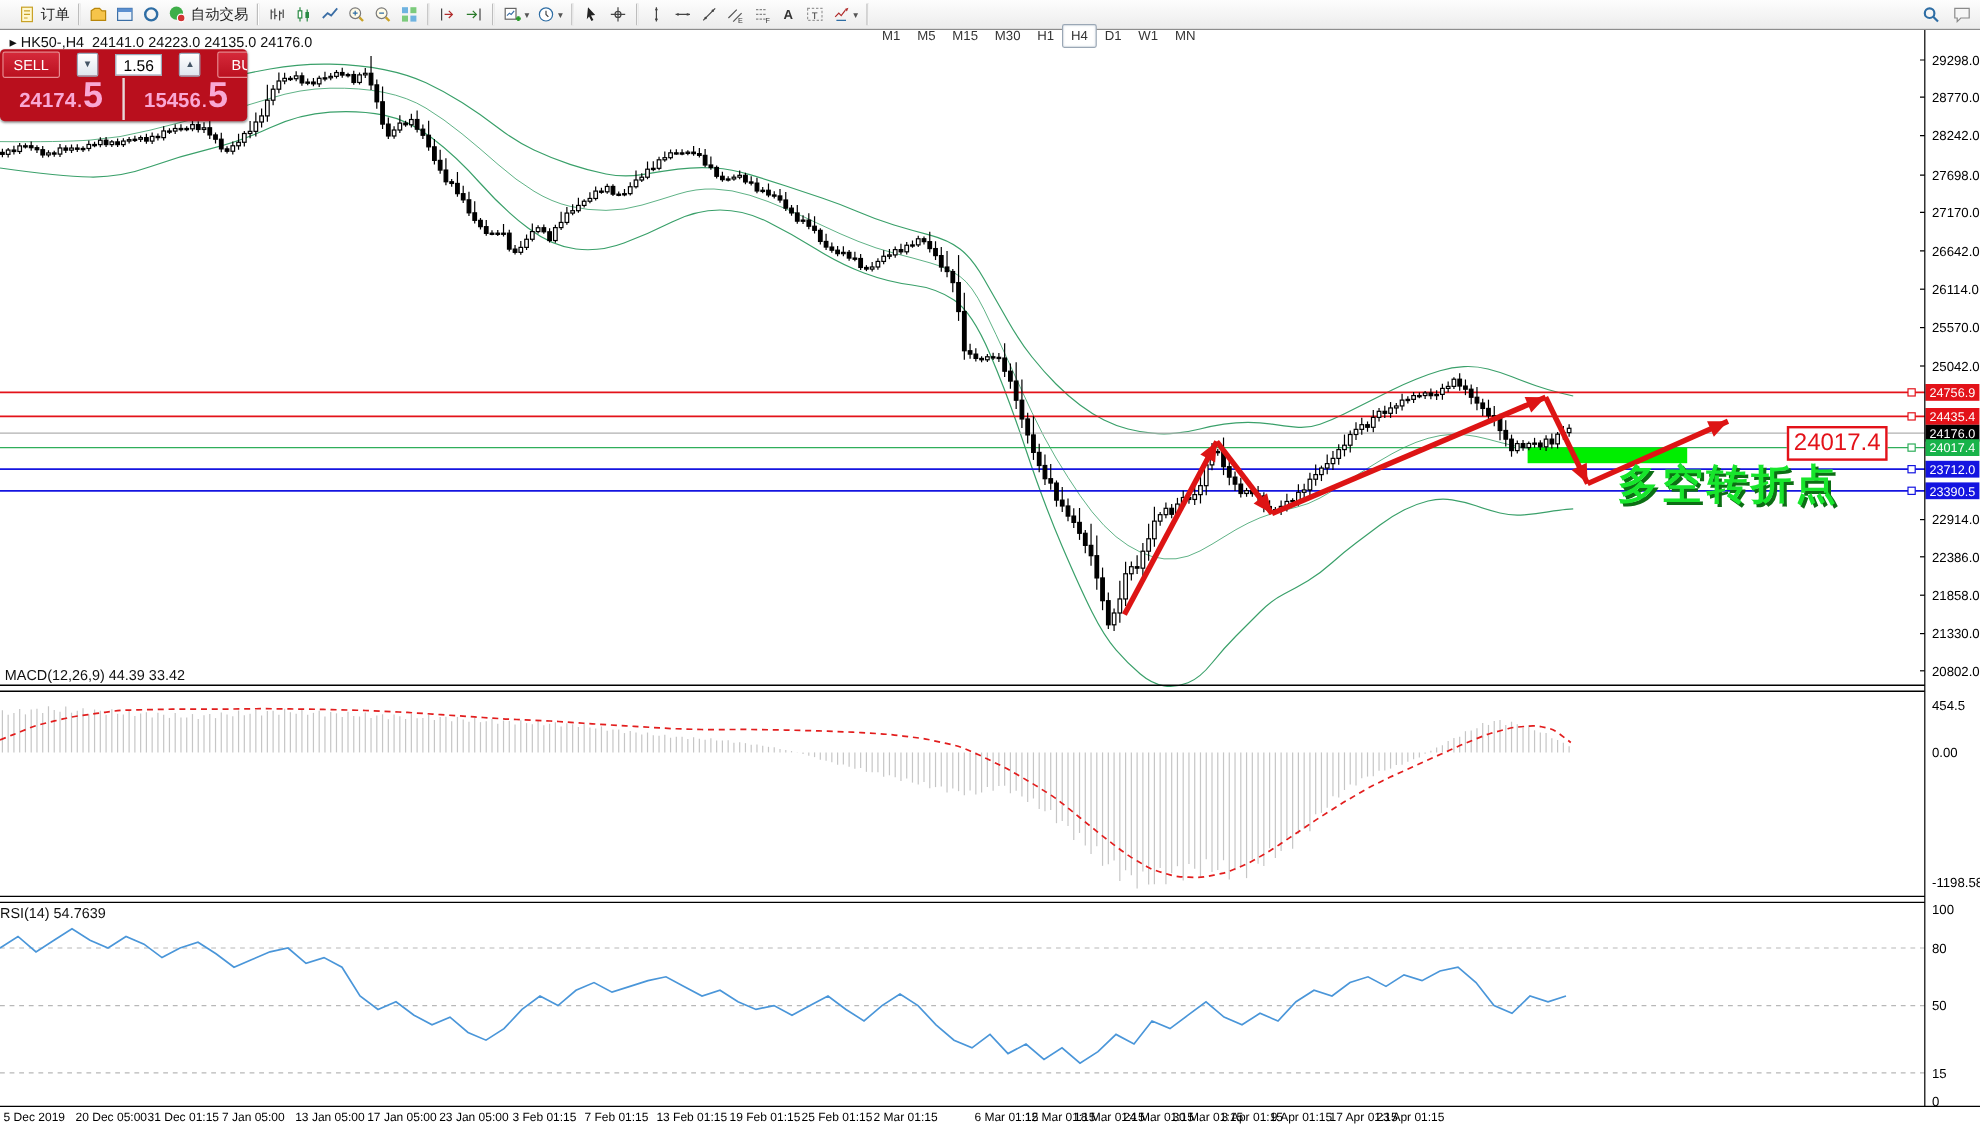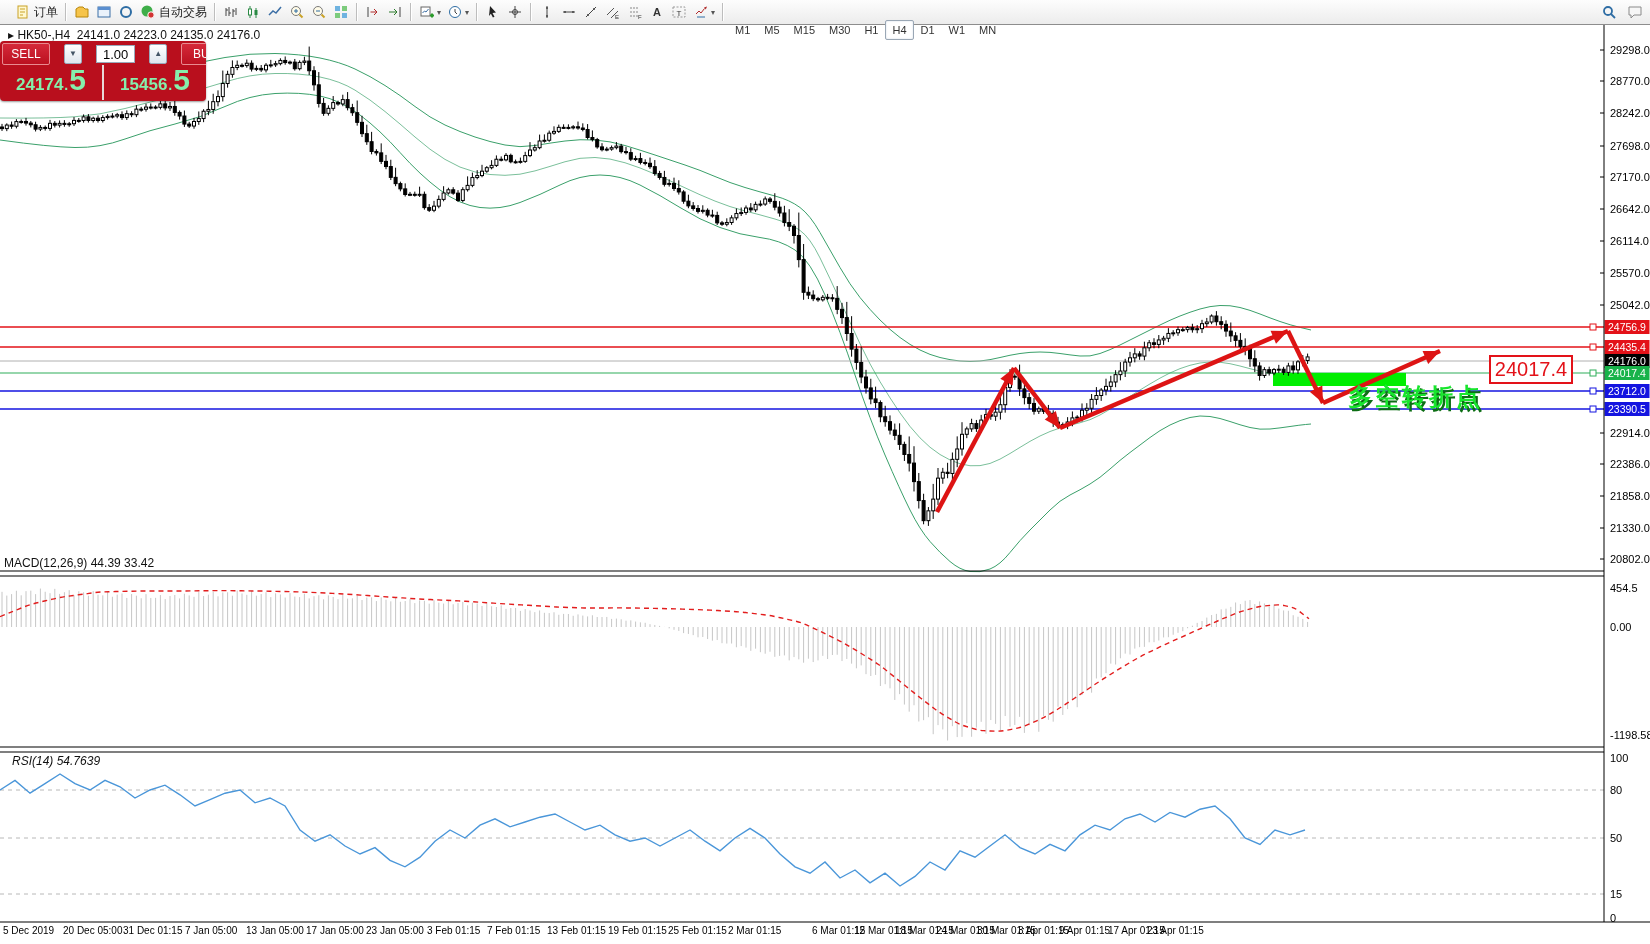--- a/index.html
+++ b/index.html
@@ -14,38 +14,38 @@
   .tb-label{font-size:12px;color:#222;margin-left:3px;white-space:nowrap;}
   .tb-sep{width:1px;height:18px;background:#bdbdbd;margin:0 4px;border-right:1px solid #fff;}
   .tb-drop{font-size:8px;color:#555;margin-left:2px;}
   .tf-btn{font-size:11px;color:#333;padding:2px 7px;height:16px;line-height:16px;border-radius:2px;margin-top:35px;}
   .tf-btn.active{background:#fff;border:1px solid #9aa7b5;box-shadow:inset 0 0 2px #cfd8e2;padding:1px 6px;}
   #tb-spacer{flex:1;}
   
   .ind-label{position:absolute;font-size:12px;color:#111;z-index:5;white-space:pre;}
   #symbol-info{left:8px;top:28px;}
   #macd-label{left:4px;top:556px;}
-  #rsi-label{left:12px;top:754px;font-style:italic;}
-  #annotation{position:absolute;left:1348px;top:381px;z-index:6;font-size:24px;font-weight:bold;
+  #rsi-label{left:0;top:754px;}
+  #annotation{position:absolute;left:1348px;top:381px;z-index:6;font-size:34px;font-weight:bold;
     letter-spacing:3px;color:#17e62c;text-shadow:2.5px 2.5px 0 #0c6e14;white-space:nowrap;}
   #price-callout{position:absolute;left:1489px;top:355px;width:80px;height:25px;z-index:6;
     background:#fff;border:2px solid #e31219;color:#e31219;font-size:20px;font-weight:500;
     display:flex;align-items:center;justify-content:center;}
   
   #trade-panel{position:absolute;left:0;top:41px;width:206px;height:60px;z-index:7;
     background:#b90f1d;border-radius:4px;box-shadow:0 1px 2px rgba(0,0,0,.4);overflow:hidden;}
   #tp-top{display:flex;align-items:center;height:23px;padding:2px 2px 0 2px;box-sizing:border-box;gap:14px;}
   .tp-btn{flex:0 0 46px;height:20px;background:linear-gradient(#d5293a,#bb1120);border:1px solid #e98a90;
     border-radius:2px;color:#fff;font-size:12px;display:flex;align-items:center;justify-content:center;cursor:pointer;}
   .tp-spin{flex:0 0 16px;height:18px;background:linear-gradient(#fff,#dfe6ee);border:1px solid #9ab;
     border-radius:2px;color:#456;font-size:8px;display:flex;align-items:center;justify-content:center;cursor:pointer;}
   #tp-volume{flex:1;height:18px;background:#fff;border:1px solid #9ab;color:#000;font-size:13px;
     text-align:right;padding:0 6px;box-sizing:border-box;line-height:18px;}
   #tp-prices{display:flex;height:35px;margin-top:1px;}
-  .tp-price{flex:1;display:flex;align-items:baseline;justify-content:center;color:#86efac;cursor:pointer;}
+  .tp-price{flex:1;display:flex;align-items:baseline;justify-content:center;color:#f9a8d4;cursor:pointer;}
   .tp-price:first-child{border-right:2px solid #e9d8d8;}
   .tp-price .base{font-size:17px;font-weight:bold;}
   .tp-price .pt{font-size:14px;font-weight:bold;margin:0 1px;}
   .tp-price .big{font-size:30px;font-weight:bold;line-height:30px;}
   #chart-svg{position:absolute;left:0;top:25px;}
 </style>
 </head>
 <body>
 <div id="app">
 
@@ -1233,21 +1233,21 @@
   <div class="ind-label" id="symbol-info"><span>▸</span> <span>HK50-,H4  24141.0 24223.0 24135.0 24176.0</span></div>
   <div class="ind-label" id="macd-label">MACD(12,26,9) 44.39 33.42</div>
   <div class="ind-label" id="rsi-label">RSI(14) 54.7639</div>
   <div id="annotation">多空转折点</div>
   <div id="price-callout">24017.4</div>
 
   <div id="trade-panel">
     <div id="tp-top">
       <div class="tp-btn">SELL</div>
       <div class="tp-spin">▼</div>
-      <div id="tp-volume">1.00</div>
+      <div id="tp-volume">1.56</div>
       <div class="tp-spin">▲</div>
       <div class="tp-btn">BUY</div>
     </div>
     <div id="tp-prices">
       <div class="tp-price">
         <span class="base">24174</span>
           <span class="pt">.</span>
           <span class="big">5</span>
       </div>
       <div class="tp-price">

